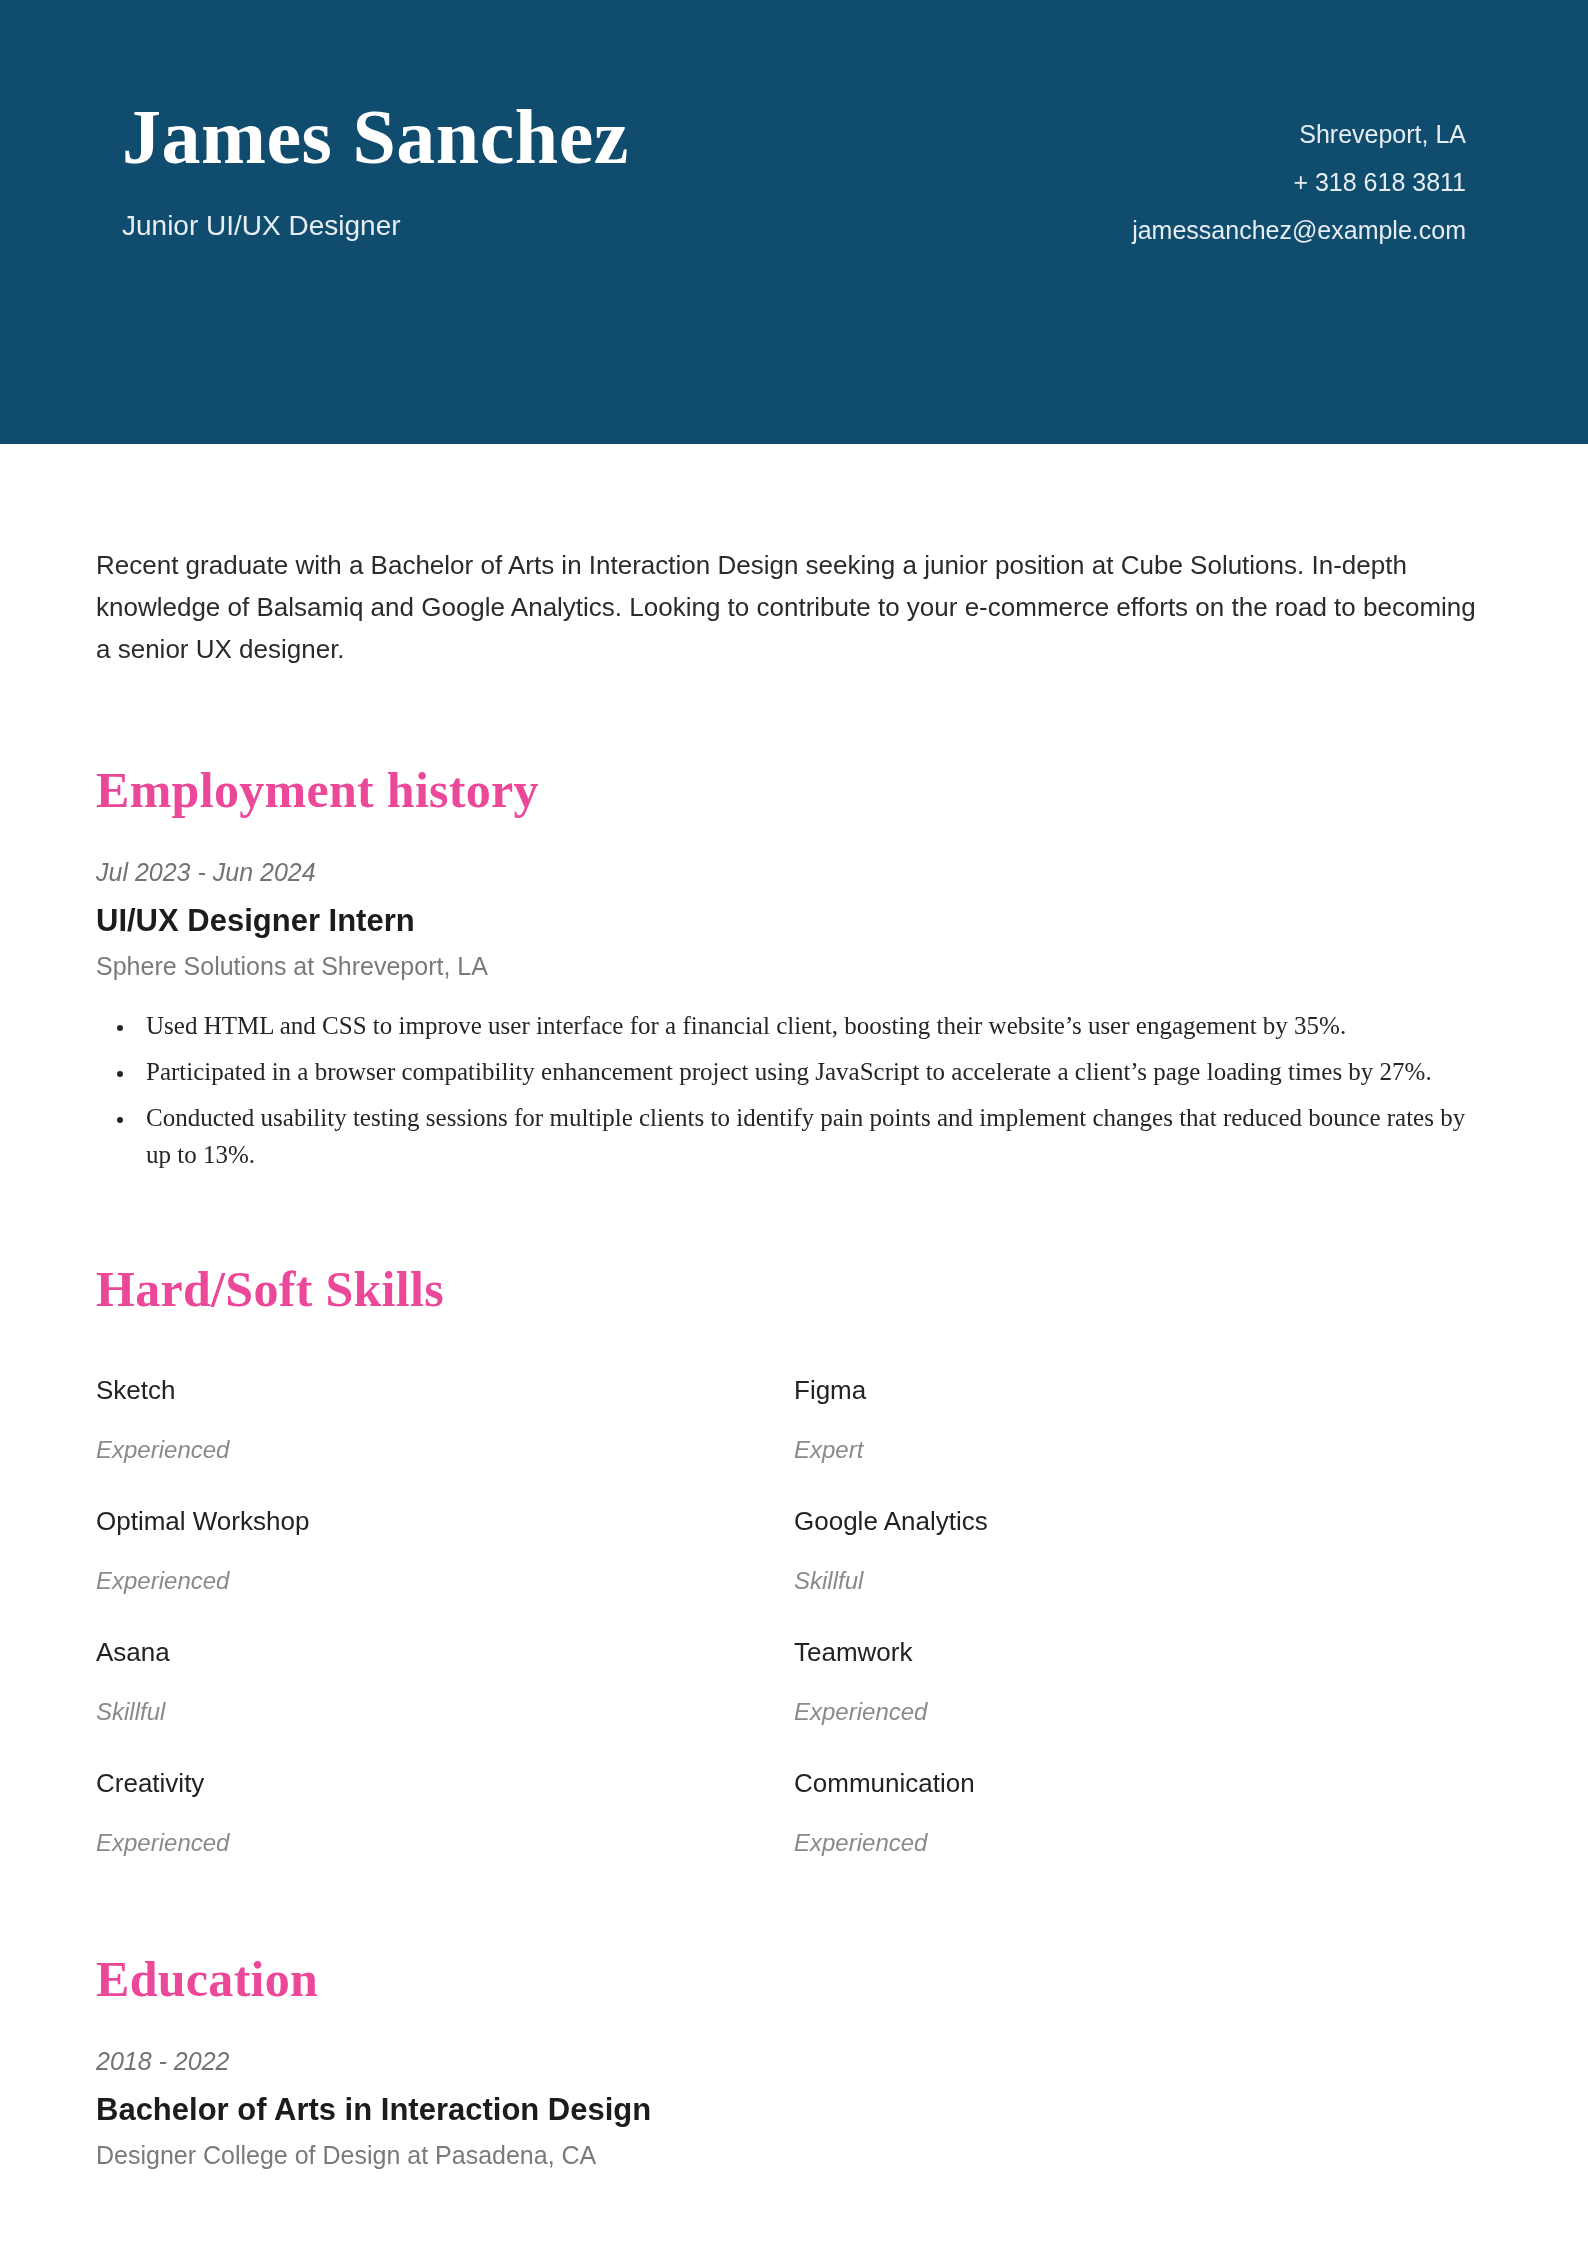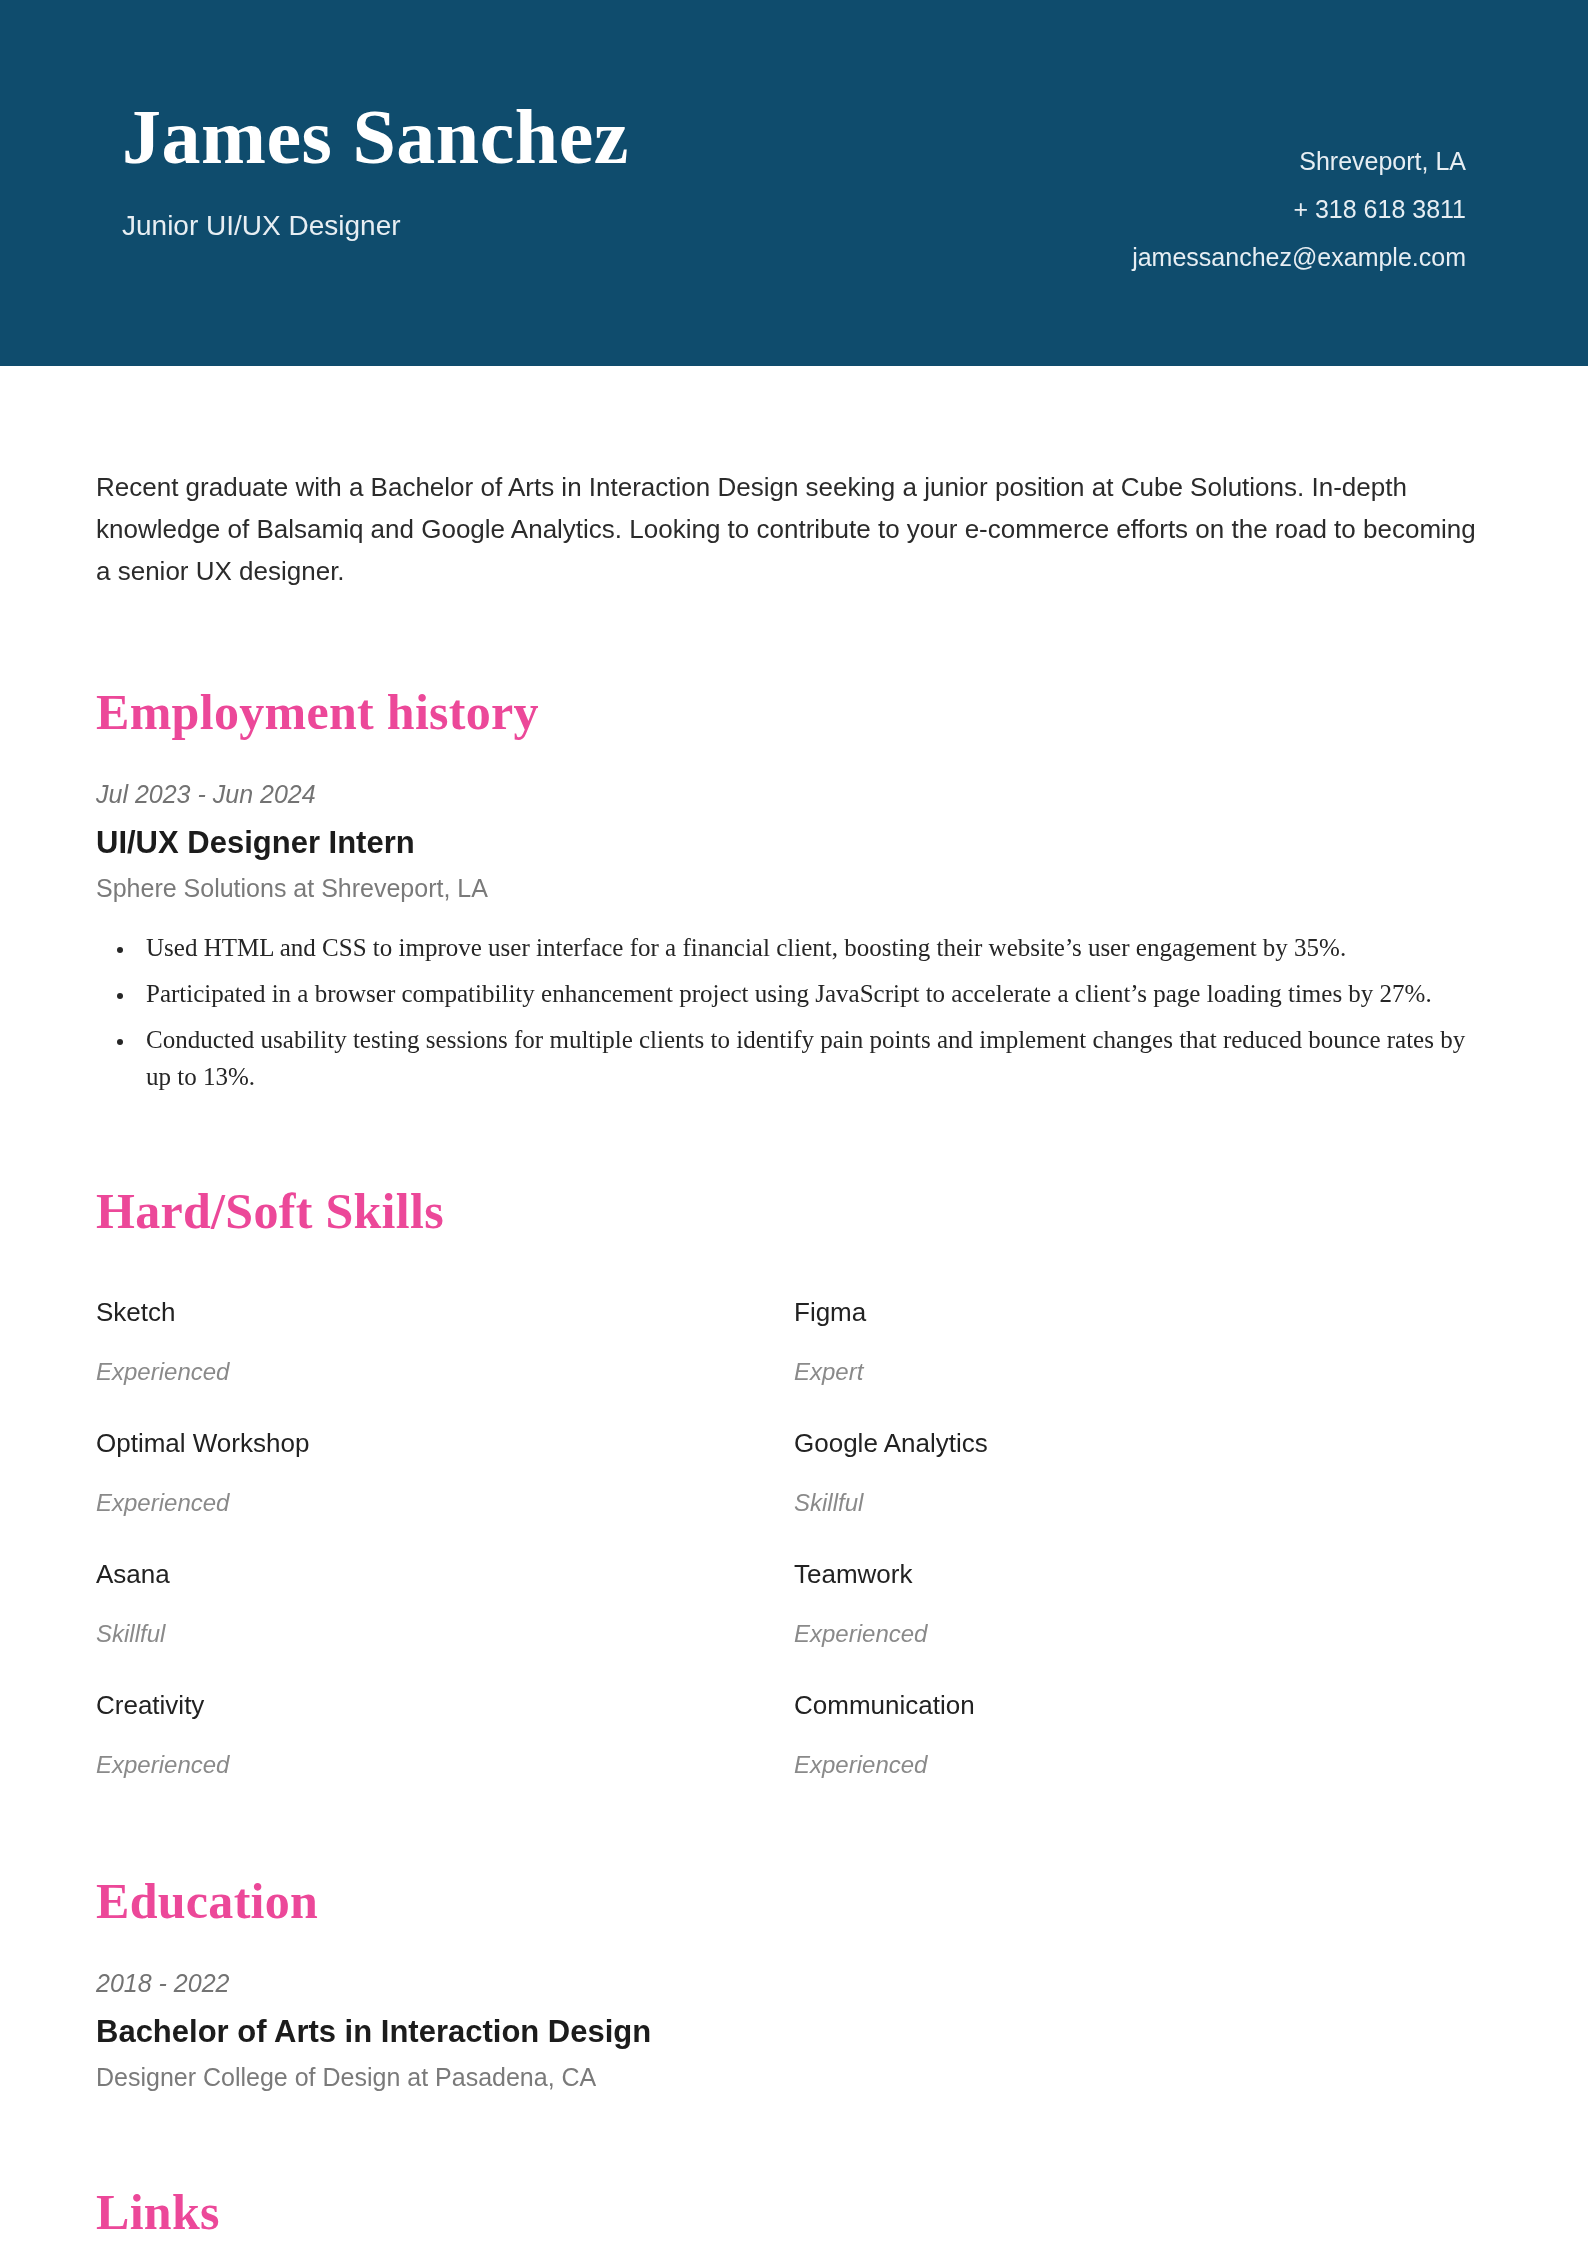--- a/index.html
+++ b/index.html
@@ -14,21 +14,21 @@
     width: 1588px;
     height: 2244px;
     background: #ffffff;
     overflow: hidden;
     position: relative;
   }
 
   
   .header {
     background: #0f4c6d;
-    height: 366px;
+    height: 444px;
     padding: 0 122px;
     display: flex;
     justify-content: space-between;
     align-items: flex-start;
   }
   .header-left { padding-top: 98px; }
   .name {
     margin: 0;
     font-family: "Liberation Serif", "DejaVu Serif", serif;
     font-weight: 700;
@@ -41,21 +41,20 @@
     margin-top: 34px;
     font-size: 28px;
     color: #e7eef3;
   }
   .contact {
     padding-top: 110px;
     text-align: right;
     font-size: 25px;
     line-height: 48px;
     color: #e7eef3;
-    margin-top: 27px;
   }
 
   
   .content { padding: 0 96px; }
 
   .summary {
     margin-top: 100px;
     font-size: 26px;
     line-height: 42px;
     color: #2b2b2b;

